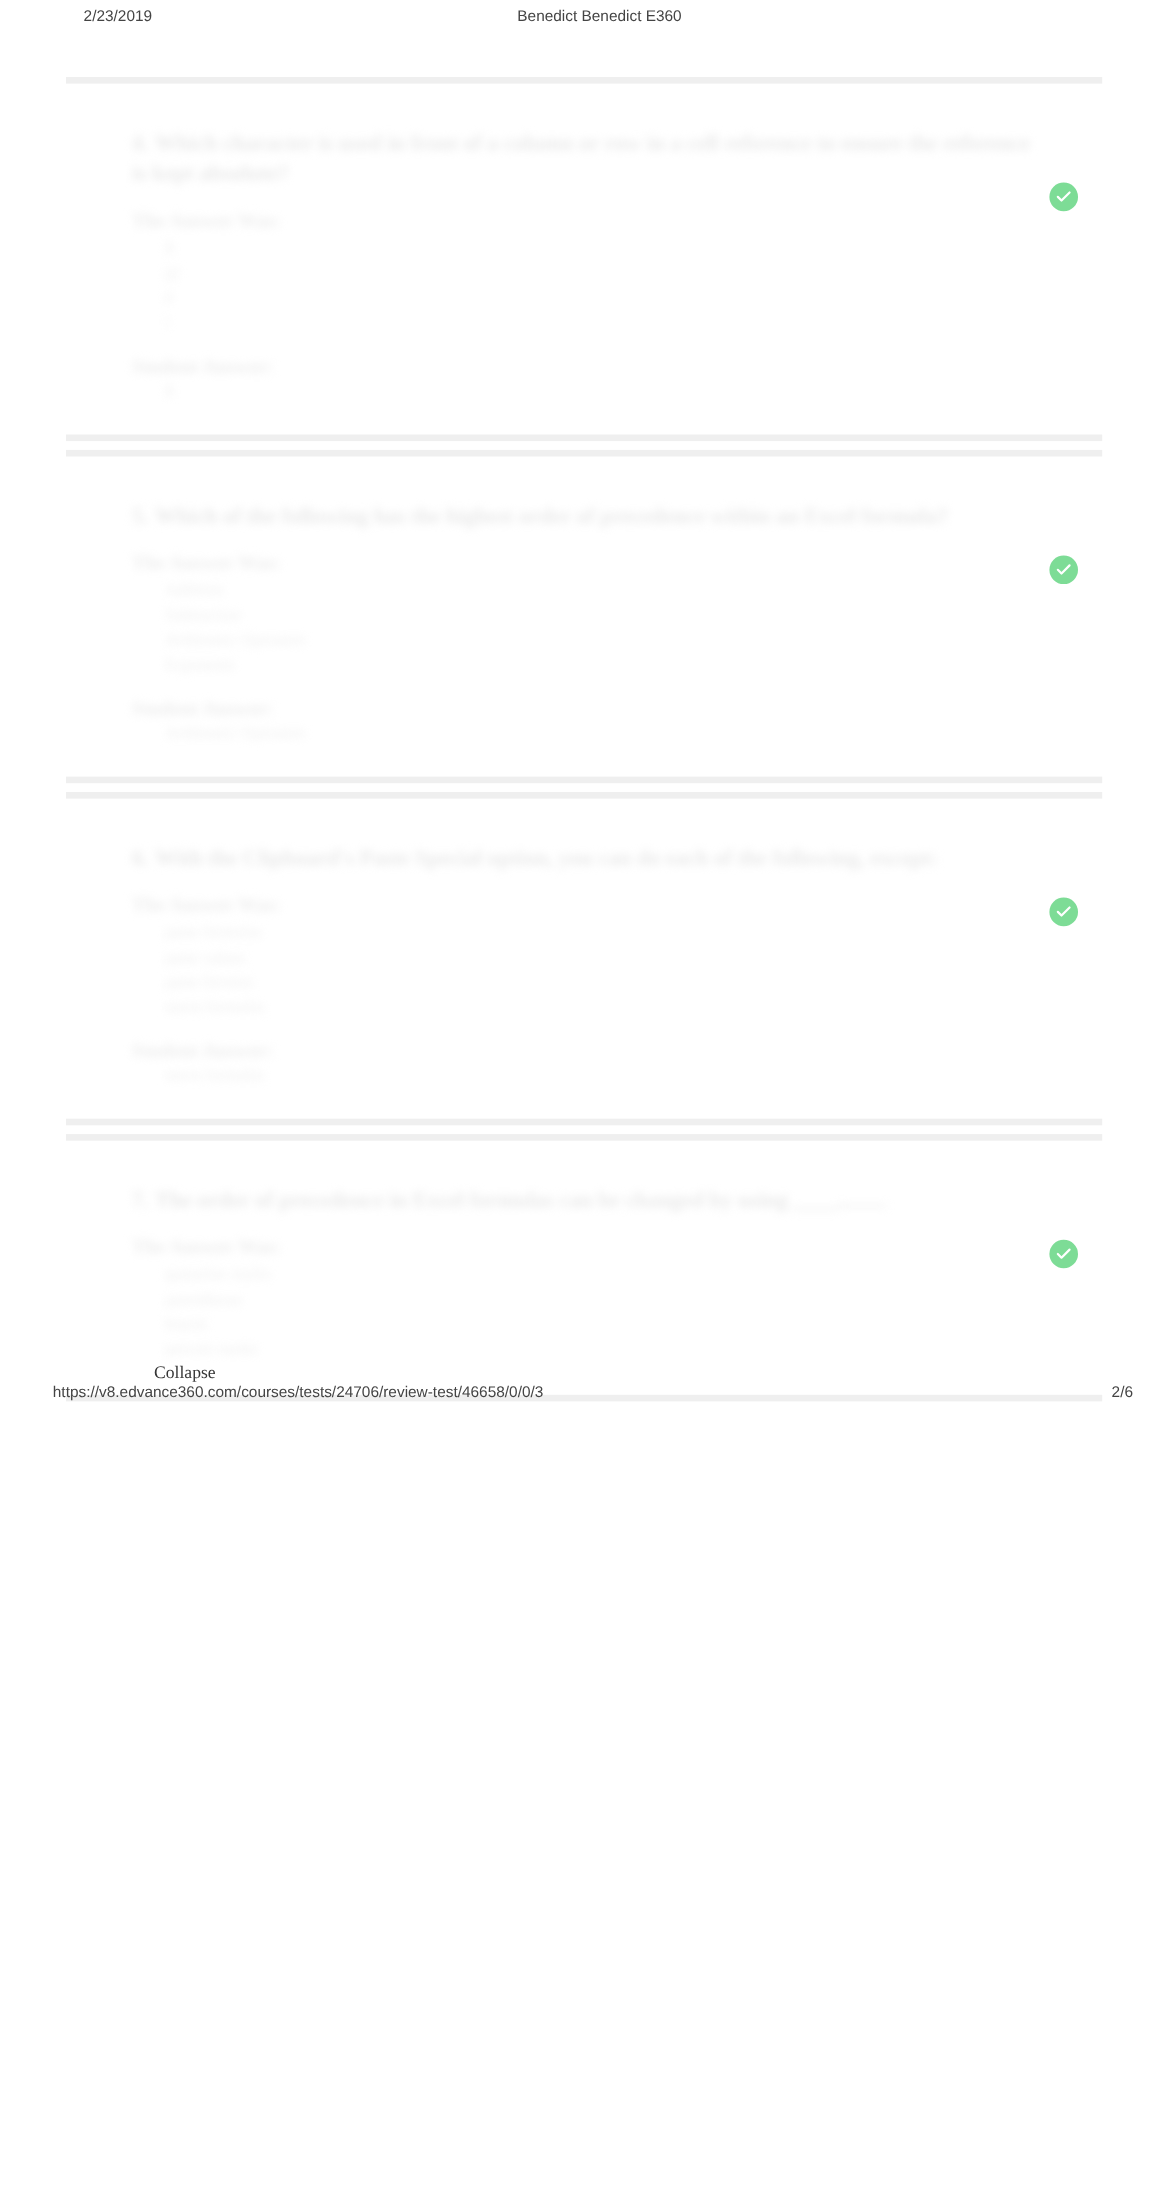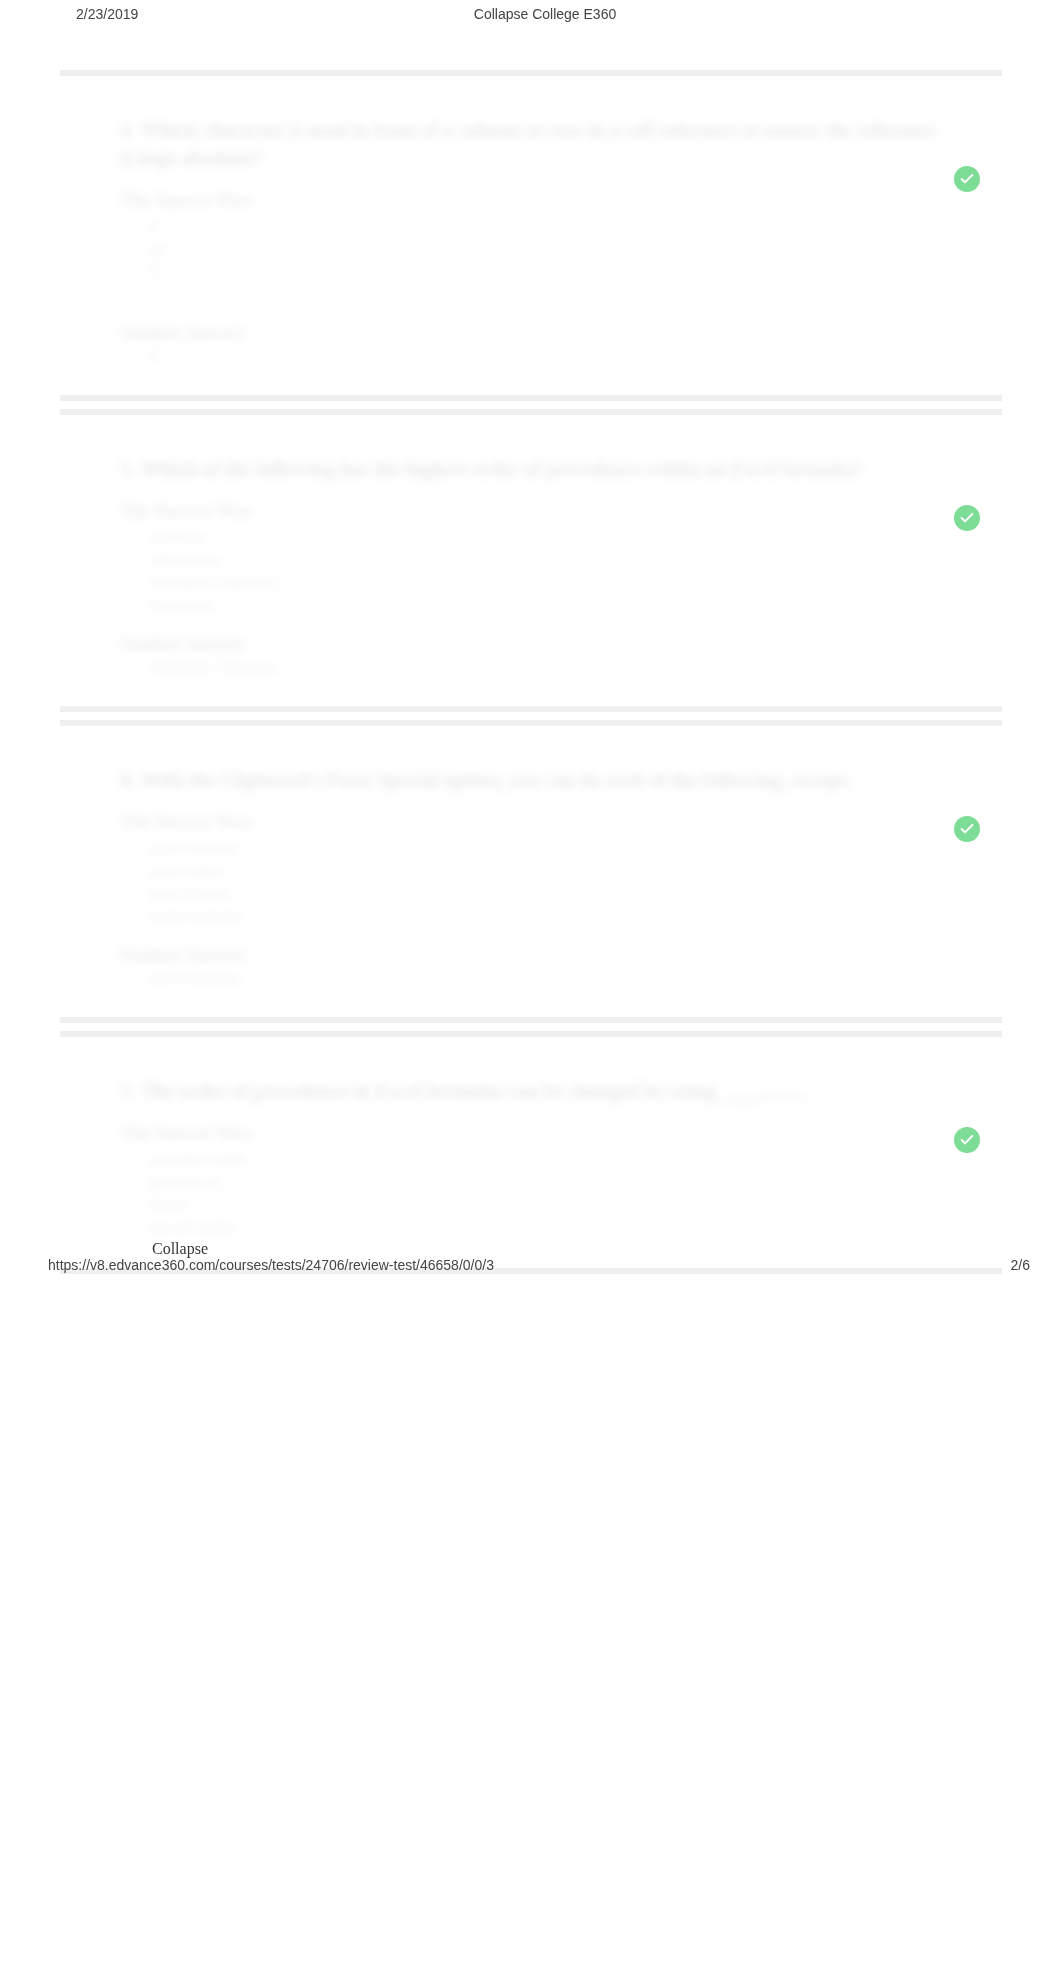--- a/index.html
+++ b/index.html
@@ -3,41 +3,41 @@
 <meta charset="utf-8">
 <style>
   html,body{margin:0;padding:0;background:#fff;font-family:Arial,Helvetica,sans-serif;color:#333;}
   .page{width:1062px;min-height:1987px;margin:0 auto;position:relative;box-sizing:border-box;padding:0;}
   .hdr{position:absolute;top:6px;left:0;right:0;font-size:14px;color:#444;margin-left:28px;}
   .hdr-date{position:absolute;left:48px;}
   .hdr-title{width:100%;text-align:center;}
   .ftr{position:absolute;bottom:730px;left:0;right:0;font-size:14px;color:#444;}
   .ftr-url{position:absolute;left:48px;}
   .ftr-page{position:absolute;right:32px;}
-  .collapse{position:absolute;bottom:729px;left:152px;font-size:16px;color:#363636;font-family:Georgia,serif;}
+  .collapse{position:absolute;bottom:729px;left:140px;font-size:16px;color:#363636;font-family:Georgia,serif;}
   .content{padding:70px 60px 0;}
   .card{background:#fff;border-bottom:6px solid #efefef;border-top:6px solid #efefef;padding:40px 60px 30px;margin-bottom:8px;position:relative;}
   .q{font-family:Georgia,serif;font-size:20px;color:#e9e9e9;font-weight:600;line-height:1.4;}
   .qnum{display:inline-block;margin-right:6px;}
   .label{font-family:Georgia,serif;font-size:18px;font-weight:700;color:#ededed;margin-top:18px;margin-bottom:4px;}
   .opts{list-style:none;margin:0 0 0 30px;padding:0;}
   .opts li{font-family:Georgia,serif;font-size:15px;color:#efefef;line-height:1.5;}
   .ans{margin-left:30px;font-family:Georgia,serif;font-size:15px;color:#efefef;}
   .badge{position:absolute;right:22px;top:90px;width:26px;height:26px;border-radius:50%;background:#7ddc96;display:flex;align-items:center;justify-content:center;}
   .badge svg{width:16px;height:16px;}
   .blurwrap{filter:blur(4px);}
   .blank{border-bottom:1px solid #ddd;display:inline-block;width:40px;}
 </style>
 </head>
 <body>
 
 <div class="page">
   <div class="hdr">
     <span class="hdr-date">2/23/2019</span>
-    <div class="hdr-title">Collapse College E360</div>
+    <div class="hdr-title">Benedict Benedict E360</div>
   </div>
 
   <div class="content">
 
     <div class="card">
       <div class="badge">
         <svg viewBox="0 0 24 24" fill="none" stroke="#fff" stroke-width="3" stroke-linecap="round" stroke-linejoin="round">
             <polyline points="4 12 9 17 20 6"></polyline>
           </svg>
       </div>

